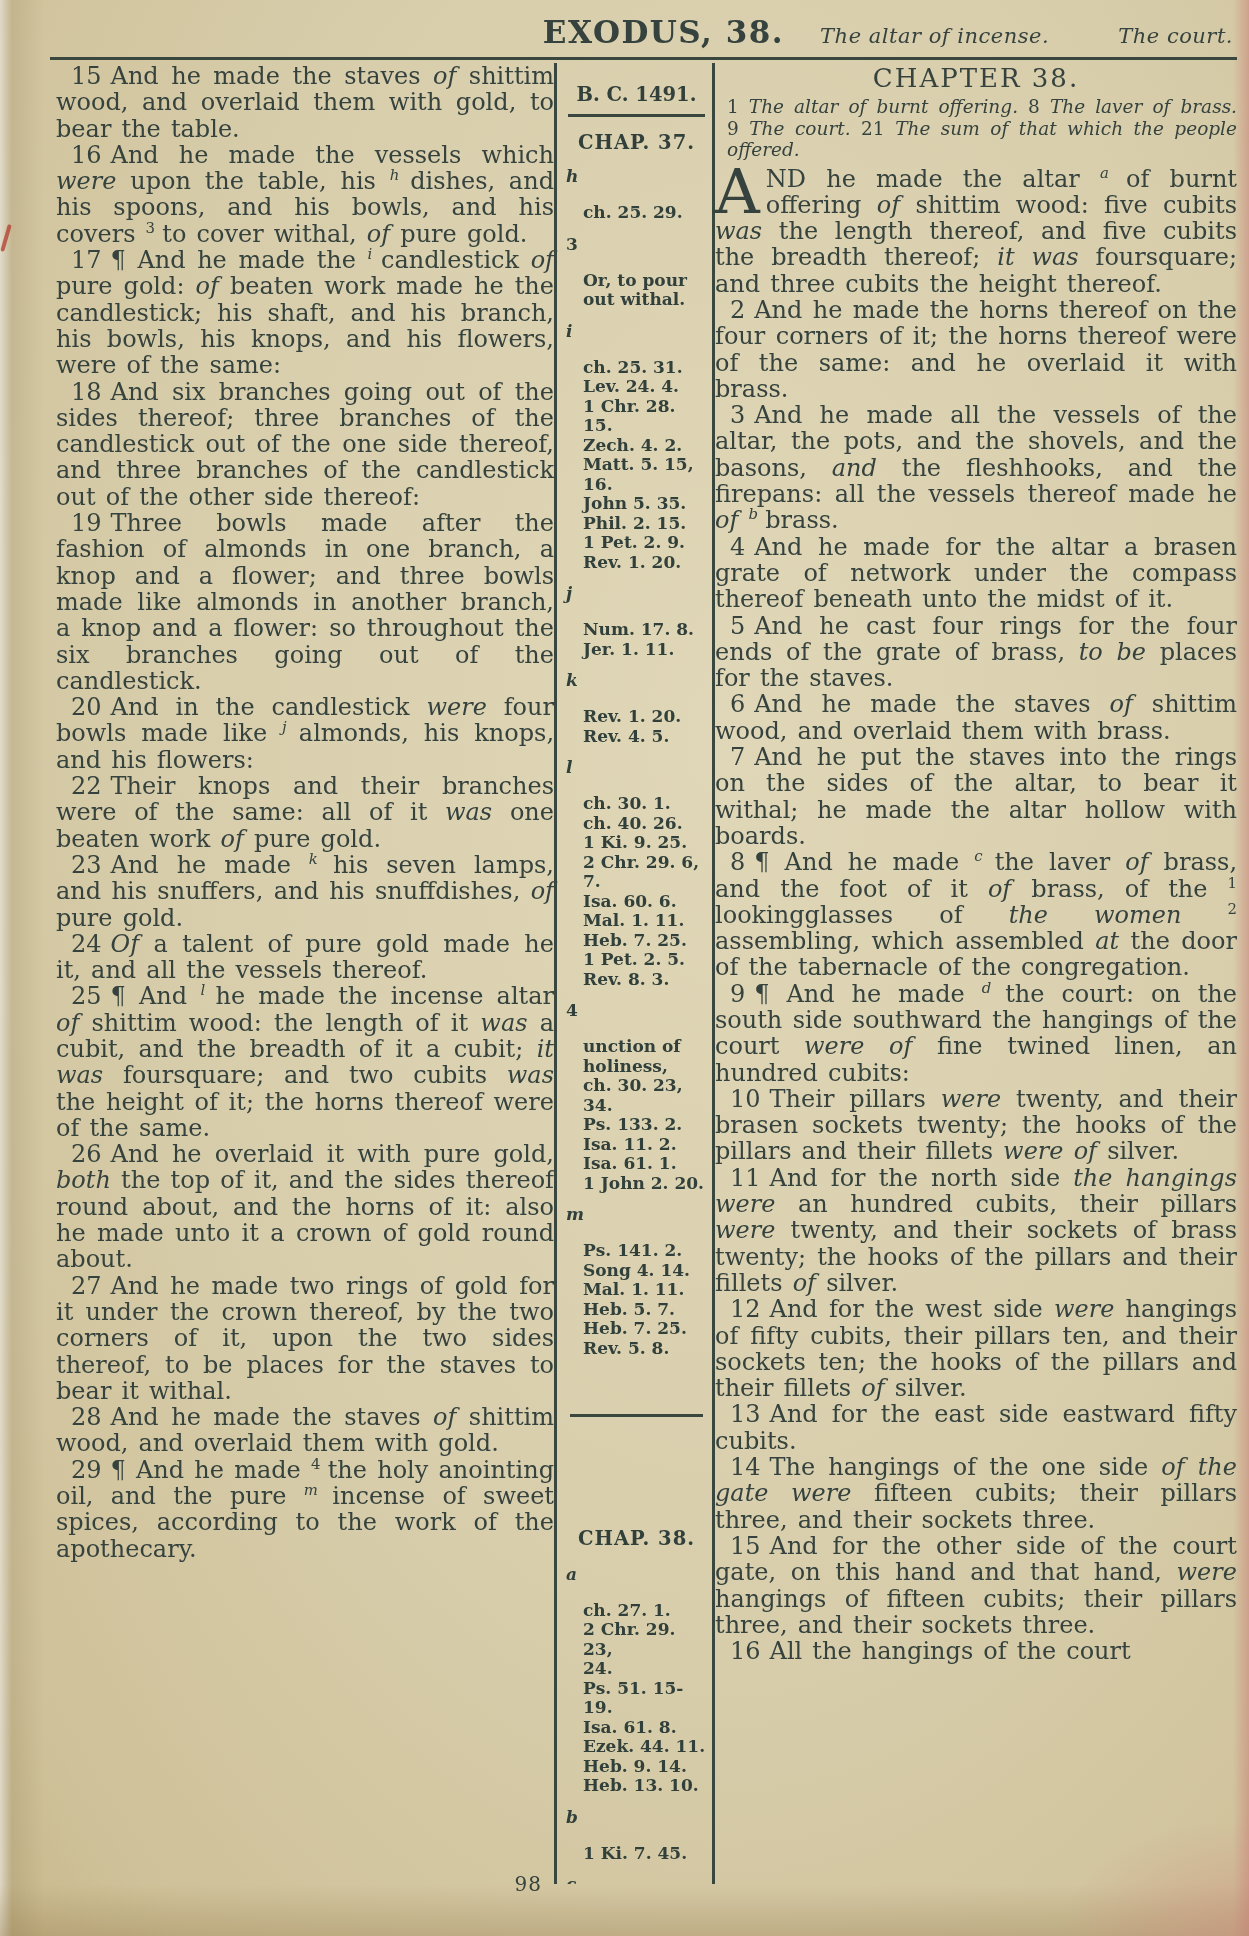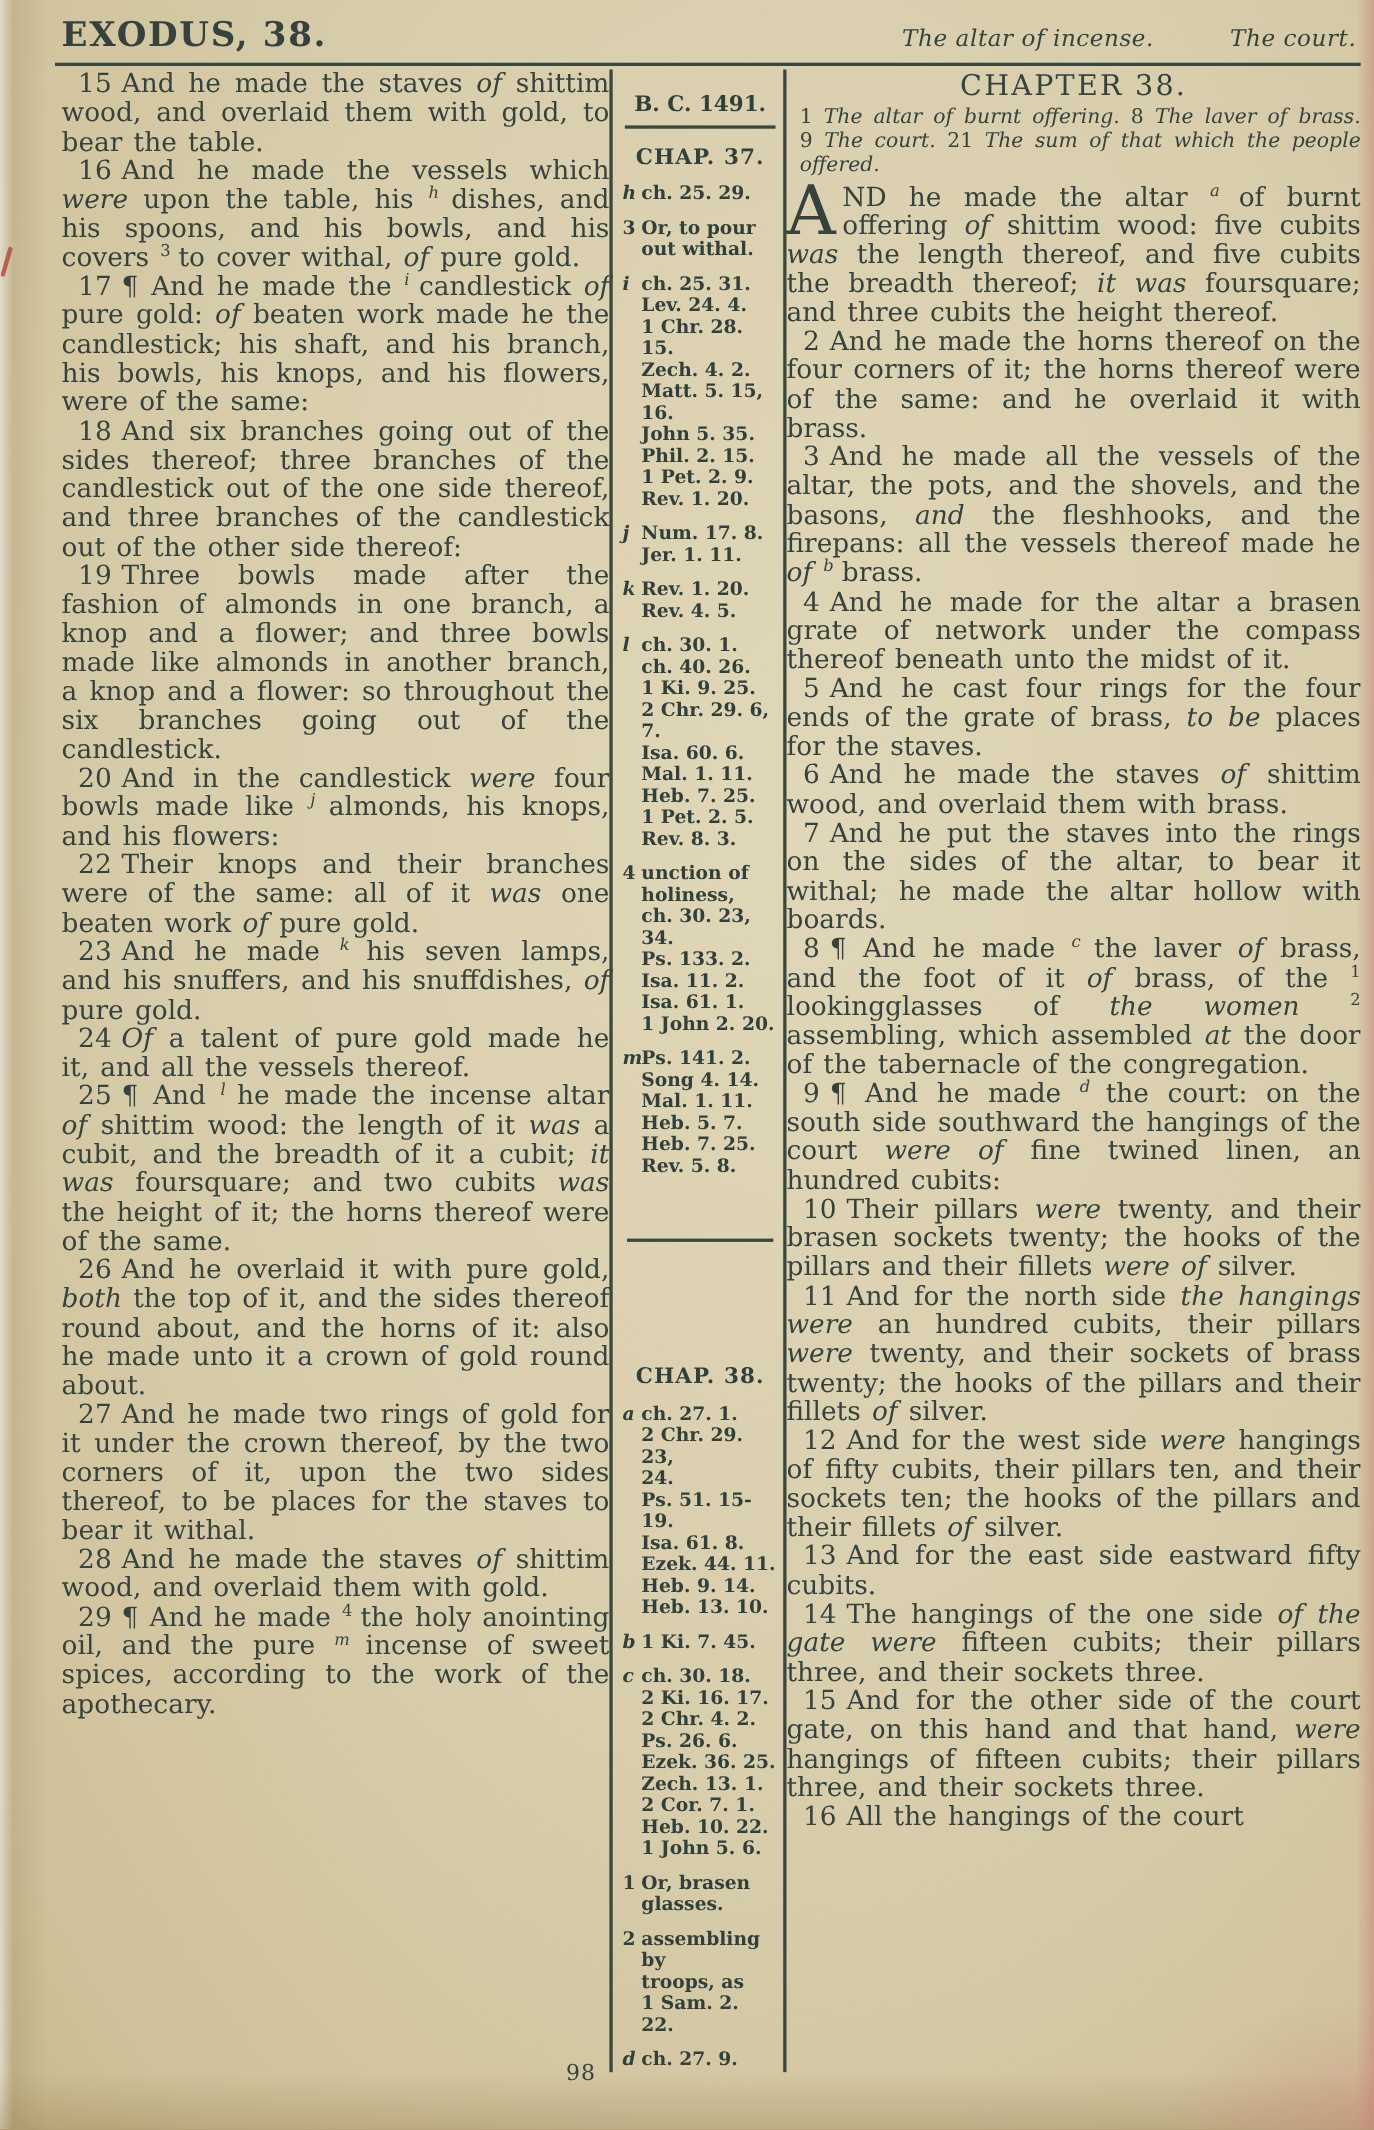--- a/index.html
+++ b/index.html
@@ -18,21 +18,21 @@
   .edge-right{position:absolute;right:0;top:0;width:16px;height:100%;
     background:linear-gradient(to right, rgba(205,140,128,0), rgba(201,135,124,.6));}
   .edge-bottom{position:absolute;left:0;bottom:0;width:100%;height:52px;
     background:linear-gradient(to bottom, rgba(140,112,64,0), rgba(140,112,64,.30));}
   .corner-pink{position:absolute;right:0;bottom:0;width:190px;height:120px;
     background:radial-gradient(ellipse at 100% 100%, rgba(205,140,128,.5), rgba(205,140,128,0) 70%);}
   .red-pen-mark{position:absolute;left:4px;top:224px;width:4px;height:28px;
     background:#b23c2e;opacity:.75;transform:rotate(16deg);border-radius:2px;}
 
   .page-header{position:absolute;top:14px;left:56px;right:16px;
-    display:flex;justify-content:space-between;align-items:baseline;gap:36px;}
+    display:flex;justify-content:flex-end;align-items:baseline;gap:36px;}
   .book-title{font-size:31px;font-weight:bold;letter-spacing:1.5px;}
   .running-head{font-style:italic;font-size:21px;letter-spacing:.5px;}
   .running-head .rh2{margin-left:62px;}
   .header-rule{position:absolute;top:57px;left:50px;right:12px;height:3px;background:#3a473f;}
 
   .columns{position:absolute;top:63px;left:56px;right:12px;bottom:52px;
     display:flex;overflow:hidden;}
   .col-left{width:498px;flex:none;}
   .vrule{width:3px;flex:none;background:#3a473f;}
   .col-center{width:141px;flex:none;padding:0 5px 0 9px;
@@ -53,21 +53,21 @@
   .headnote .rom{font-style:normal;}
 
   .bc-box{text-align:center;font-size:19.5px;padding:8px 0 9px;
     border-bottom:3px solid #3a473f;margin:14px 2px 16px;}
   .chap-head{text-align:center;font-size:19.5px;letter-spacing:1px;margin:0 0 15px;}
   .chap-head-38{margin-top:112px;margin-bottom:16px;}
   .center-rule{height:3px;background:#3a473f;margin:56px 4px 0;}
   .ref-group{display:flex;margin-bottom:12px;}
   .ref-tag{width:17px;flex:none;font-style:italic;}
   .ref-tag.num{font-style:normal;}
-  .ref-body{flex:1;}
+  .ref-body{flex:1;margin-top:36px;}
   .ref-line{display:block;}
 
   .page-number{position:absolute;bottom:40px;left:44px;width:498px;
     text-align:right;font-size:20px;letter-spacing:1px;}
 </style>
 </head>
 <body>
 
 <div class="page">
   <div class="gutter-shadow"></div>

